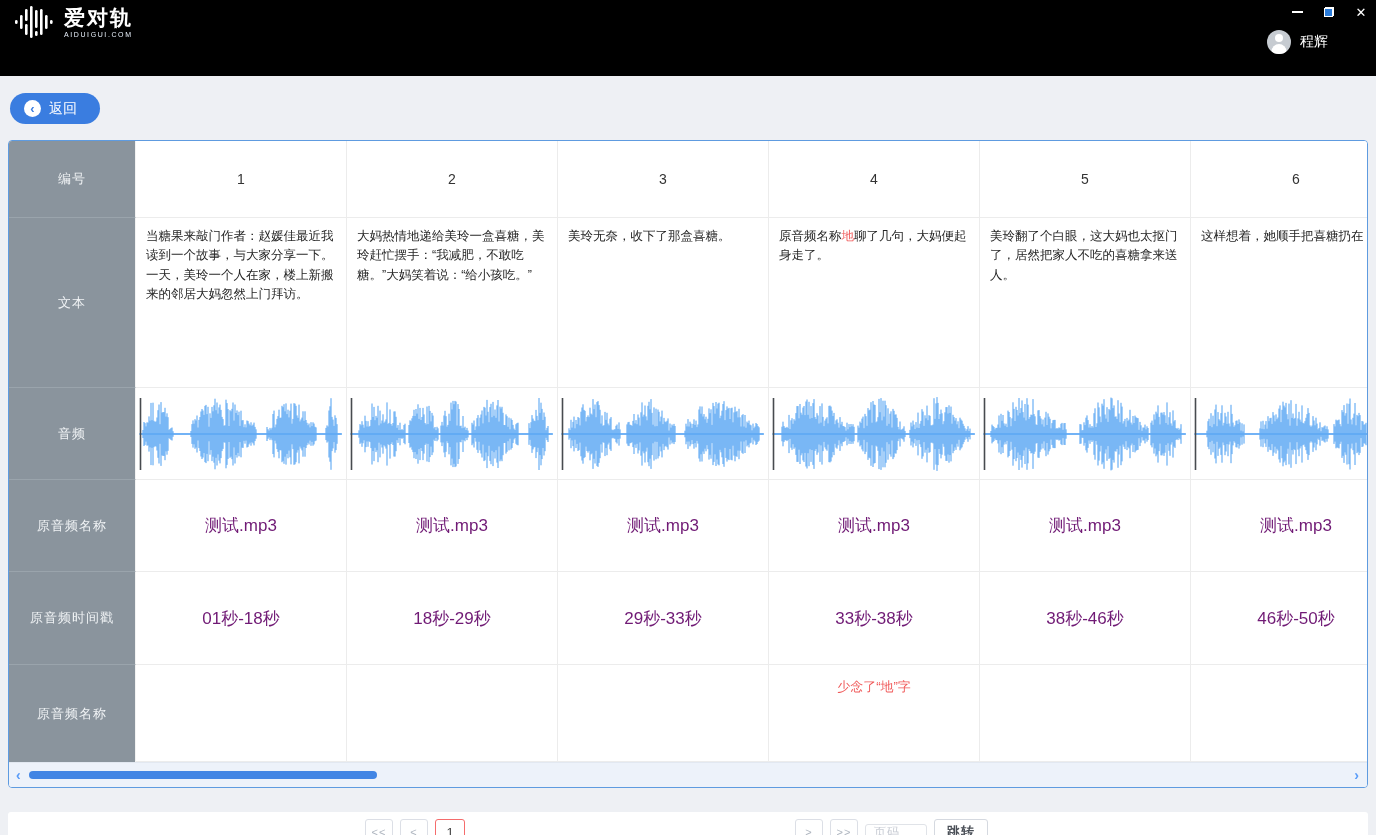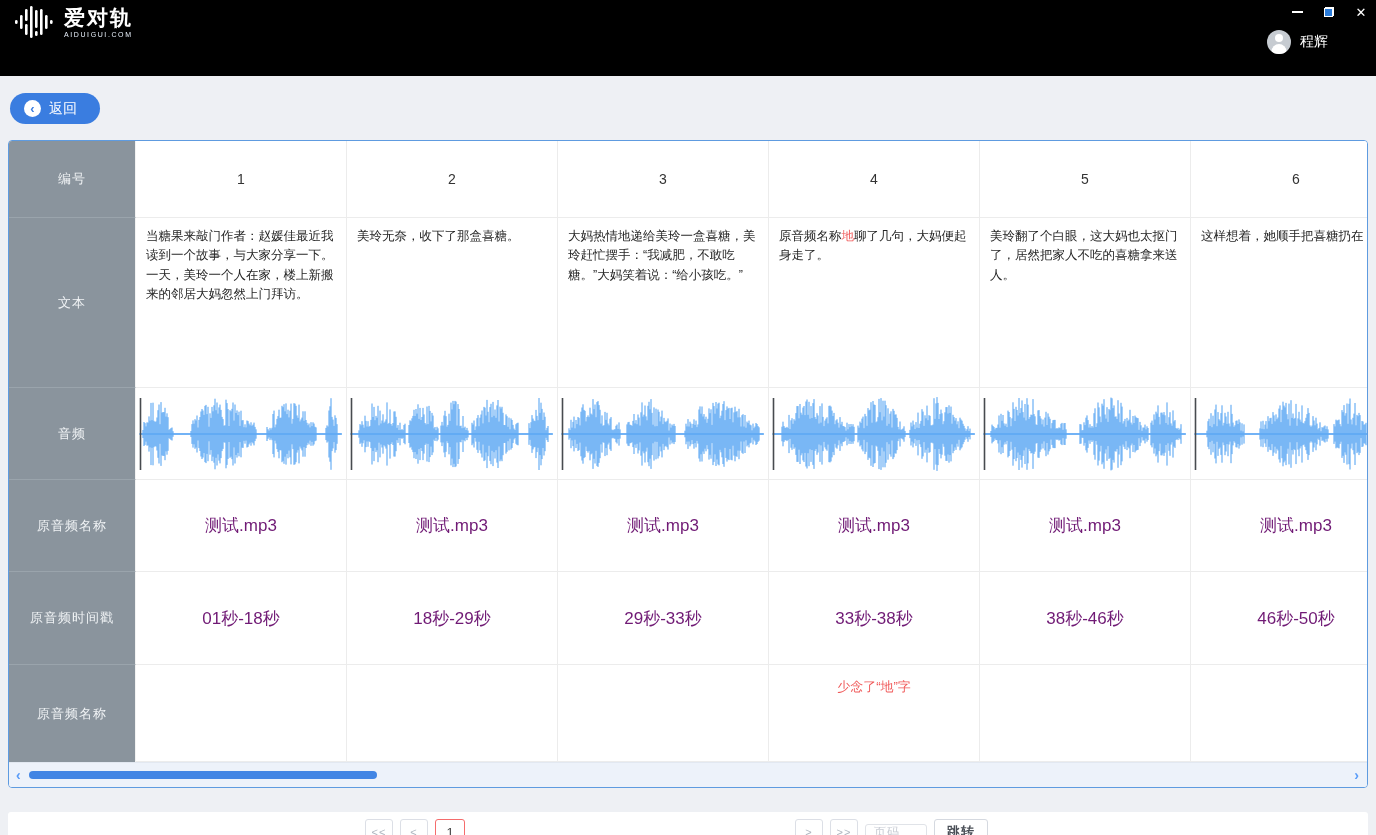--- a/index.html
+++ b/index.html
@@ -127,22 +127,22 @@
           <div class="cell cell-num">1</div>
           <div class="cell cell-num">2</div>
           <div class="cell cell-num">3</div>
           <div class="cell cell-num">4</div>
           <div class="cell cell-num">5</div>
           <div class="cell cell-num">6</div>
         </div>
         <div class="trow row-text">
           <div class="label-cell">文本</div>
           <div class="cell cell-text"><span>当糖果来敲门作者：赵媛佳最近我读到一个故事，与大家分享一下。一天，美玲一个人在家，楼上新搬来的邻居大妈忽然上门拜访。</span><span class="red"></span><span></span></div>
+          <div class="cell cell-text"><span>大妈热情地递给美玲一盒喜糖，美玲赶忙摆手：“我减肥，不敢吃糖。”大妈笑着说：“给小孩吃。”</span><span class="red"></span><span></span></div>
           <div class="cell cell-text"><span>美玲无奈，收下了那盒喜糖。</span><span class="red"></span><span></span></div>
-          <div class="cell cell-text"><span>大妈热情地递给美玲一盒喜糖，美玲赶忙摆手：“我减肥，不敢吃糖。”大妈笑着说：“给小孩吃。”</span><span class="red"></span><span></span></div>
           <div class="cell cell-text"><span>原音频名称</span><span class="red">地</span><span>聊了几句，大妈便起身走了。</span></div>
           <div class="cell cell-text"><span>美玲翻了个白眼，这大妈也太抠门了，居然把家人不吃的喜糖拿来送人。</span><span class="red"></span><span></span></div>
           <div class="cell cell-text"><span>这样想着，她顺手把喜糖扔在</span><span class="red"></span><span></span></div>
         </div>
         <div class="trow row-audio">
           <div class="label-cell">音频</div>
           <div class="cell cell-audio">
             <svg width="203" height="84">
               <line x1="0" y1="42" x2="203" y2="42" stroke="#4d9ff2" stroke-width="1"></line>
               <path d="M2 41.3V42.7M3 41.3V42.7M4 38.0V46.0M5 30.0V54.0M6 31.1V52.9M7 34.4V49.6M8 30.4V53.6M9 30.6V53.4M10 24.4V59.6M11 28.6V55.4M12 10.9V73.1M13 28.2V55.8M14 10.7V73.3M15 28.8V55.2M16 29.9V54.1M17 29.4V54.6M18 25.5V58.5M19 18.2V65.8M20 12.5V71.5M21 32.2V51.8M22 10.1V73.9M23 20.6V63.4M24 20.1V63.9M25 20.1V63.9M26 15.8V68.2M27 24.6V59.4M28 21.3V62.7M29 25.2V58.8M30 37.8V46.2M31 37.1V46.9M32 36.1V47.9M33 35.5V48.5M34 39.2V44.8M35 41.3V42.7M36 41.3V42.7M37 41.3V42.7M38 41.3V42.7M39 41.3V42.7M40 41.3V42.7M41 41.3V42.7M42 41.3V42.7M43 41.3V42.7M44 41.3V42.7M45 41.3V42.7M46 41.3V42.7M47 41.3V42.7M48 41.3V42.7M49 41.3V42.7M50 41.3V42.7M51 41.3V42.7M52 39.0V45.0M53 32.1V51.9M54 28.4V55.6M55 31.7V52.3M56 27.2V56.8M57 28.5V55.5M58 23.5V60.5M59 35.5V48.5M60 27.9V56.1M61 25.0V59.0M62 19.5V64.5M63 17.0V67.0M64 18.5V65.5M65 22.9V61.1M66 13.9V70.1M67 12.9V71.1M68 22.1V61.9M69 14.8V69.2M70 34.7V49.3M71 21.3V62.7M72 25.9V58.1M73 14.9V69.1M74 19.3V64.7M75 13.3V70.7M76 6.7V77.3M77 18.2V65.8M78 10.5V73.5M79 21.6V62.4M80 15.4V68.6M81 12.6V71.4M82 17.9V66.1M83 24.9V59.1M84 27.1V56.9M85 33.7V50.3M86 33.3V50.7M87 7.7V76.3M88 11.1V72.9M89 17.1V66.9M90 34.0V50.0M91 18.2V65.8M92 19.3V64.7M93 16.8V67.2M94 10.5V73.5M95 28.6V55.4M96 12.5V71.5M97 21.0V63.0M98 18.4V65.6M99 23.1V60.9M100 19.7V64.3M101 33.9V50.1M102 18.7V65.3M103 28.4V55.6M104 28.1V55.9M105 35.2V48.8M106 32.3V51.7M107 35.4V48.6M108 28.5V55.5M109 29.1V54.9M110 31.6V52.4M111 33.3V50.7M112 30.3V53.7M113 33.8V50.2M114 32.6V51.4M115 30.6V53.4M116 34.9V49.1M117 37.3V46.7M118 41.3V42.7M119 41.3V42.7M120 41.3V42.7M121 41.3V42.7M122 41.3V42.7M123 41.3V42.7M124 41.3V42.7M125 41.3V42.7M126 41.3V42.7M127 41.3V42.7M128 35.0V49.0M129 37.2V46.8M130 38.6V45.4M131 35.9V48.1M132 37.5V46.5M133 35.8V48.2M134 22.0V62.0M135 18.6V65.4M136 35.3V48.7M137 32.5V51.5M138 26.9V57.1M139 24.1V59.9M140 17.7V66.3M141 25.9V58.1M142 25.6V58.4M143 13.8V70.2M144 15.2V68.8M145 12.2V71.8M146 19.3V64.7M147 11.4V72.6M148 22.1V61.9M149 17.7V66.3M150 25.4V58.6M151 18.7V65.3M152 11.6V72.4M153 31.7V52.3M154 26.9V57.1M155 11.2V72.8M156 11.7V72.3M157 13.8V70.2M158 23.4V60.6M159 25.8V58.2M160 12.6V71.4M161 29.4V54.6M162 27.5V56.5M163 25.6V58.4M164 19.3V64.7M165 28.8V55.2M166 19.3V64.7M167 28.0V56.0M168 30.8V53.2M169 33.2V50.8M170 31.5V52.5M171 35.4V48.6M172 30.2V53.8M173 34.1V49.9M174 30.3V53.7M175 31.6V52.4M176 34.8V49.2M177 35.4V48.6M178 41.3V42.7M179 41.3V42.7M180 41.3V42.7M181 41.3V42.7M182 41.3V42.7M183 41.3V42.7M184 41.3V42.7M185 41.3V42.7M186 41.3V42.7M187 35.9V48.1M188 33.4V50.6M189 34.5V49.5M190 18.5V65.5M191 14.3V69.7M192 6.2V77.8M193 24.9V59.1M194 27.6V56.4M195 33.9V50.1M196 23.3V60.7M197 25.9V58.1M198 32.2V51.8M199 41.3V42.7M200 41.3V42.7M201 41.3V42.7M202 41.3V42.7" stroke="#4d9ff2" stroke-width="1" fill="none"></path>

